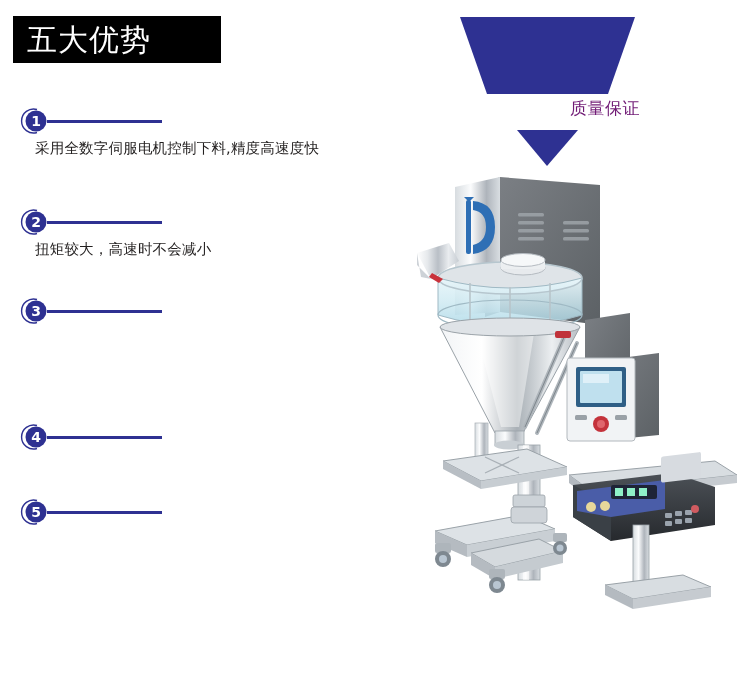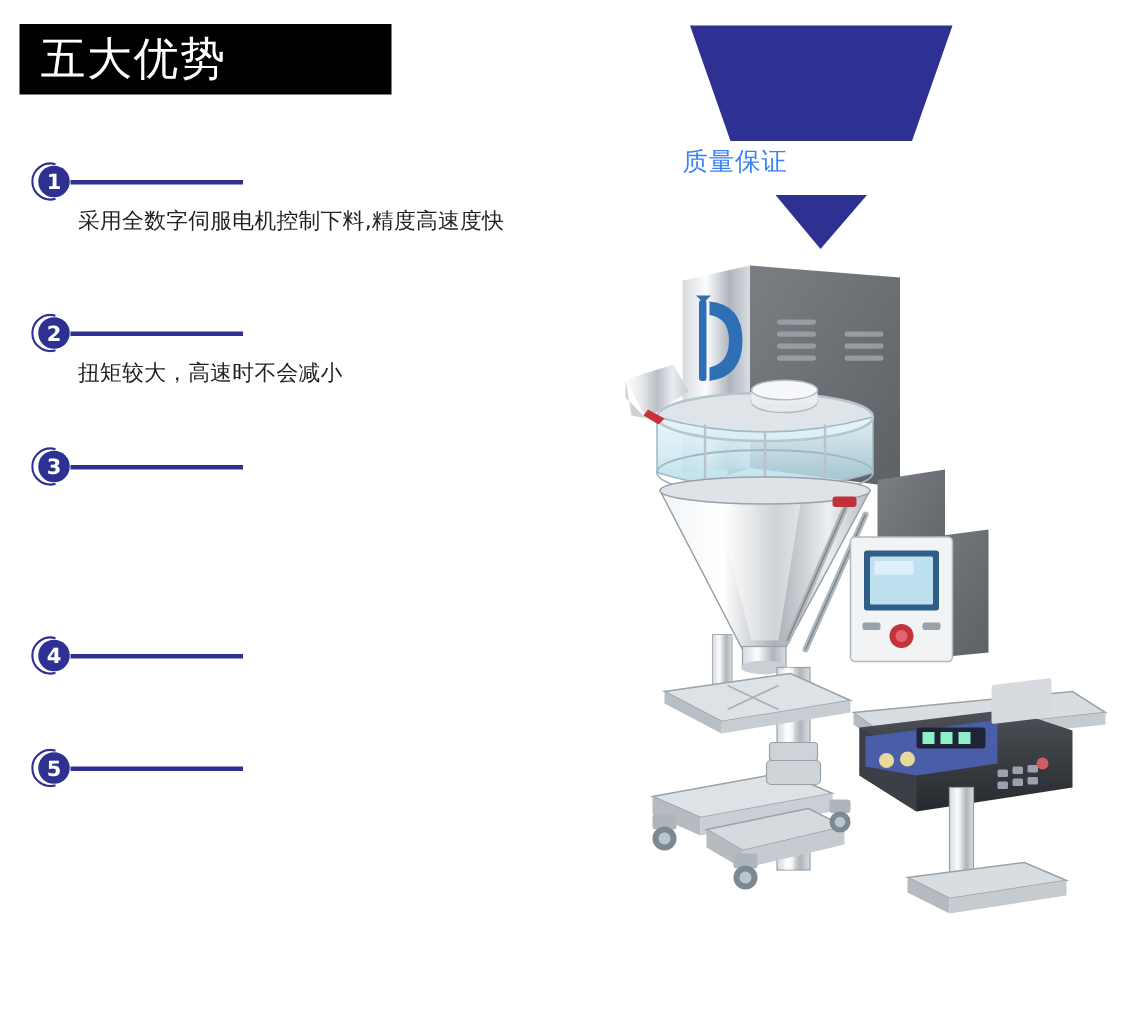--- a/index.html
+++ b/index.html
@@ -17,21 +17,21 @@
     height: 677px;
     background: #ffffff;
     overflow: hidden;
   }
 
   
   #title-banner {
     position: absolute;
     left: 13px;
     top: 16px;
-    width: 248px;
+    width: 208px;
     height: 47px;
     background: #000000;
     display: flex;
     align-items: center;
   }
   #title-text {
     color: #ffffff;
     font-size: 30px;
     line-height: 1;
     letter-spacing: 1px;
@@ -61,21 +61,21 @@
   .adv-rule {
     position: absolute;
     left: 47px;
     top: 12px;
     height: 3px;
     width: 115px;
     background: #2e3192;
   }
   .adv-text {
     position: relative;
-    margin: 5px 0 0 52px;
+    margin: 5px 0 0 35px;
     width: 385px;
     color: #221f1f;
     font-size: 14.5px;
     line-height: 19px;
     letter-spacing: 0.2px;
   }
 
   
   #funnel {
     position: absolute;
@@ -83,22 +83,22 @@
     top: 14px;
     width: 185px;
     height: 155px;
   }
   #funnel svg { display: block; }
   #funnel-label {
     position: absolute;
     left: 455px;
     top: 97px;
     width: 185px;
-    text-align: left;
-    color: #3b82f6;
+    text-align: right;
+    color: #701a75;
     font-size: 17px;
     line-height: 22px;
     letter-spacing: 0.5px;
   }
 
   
   #machine {
     position: absolute;
     left: 415px;
     top: 165px;

